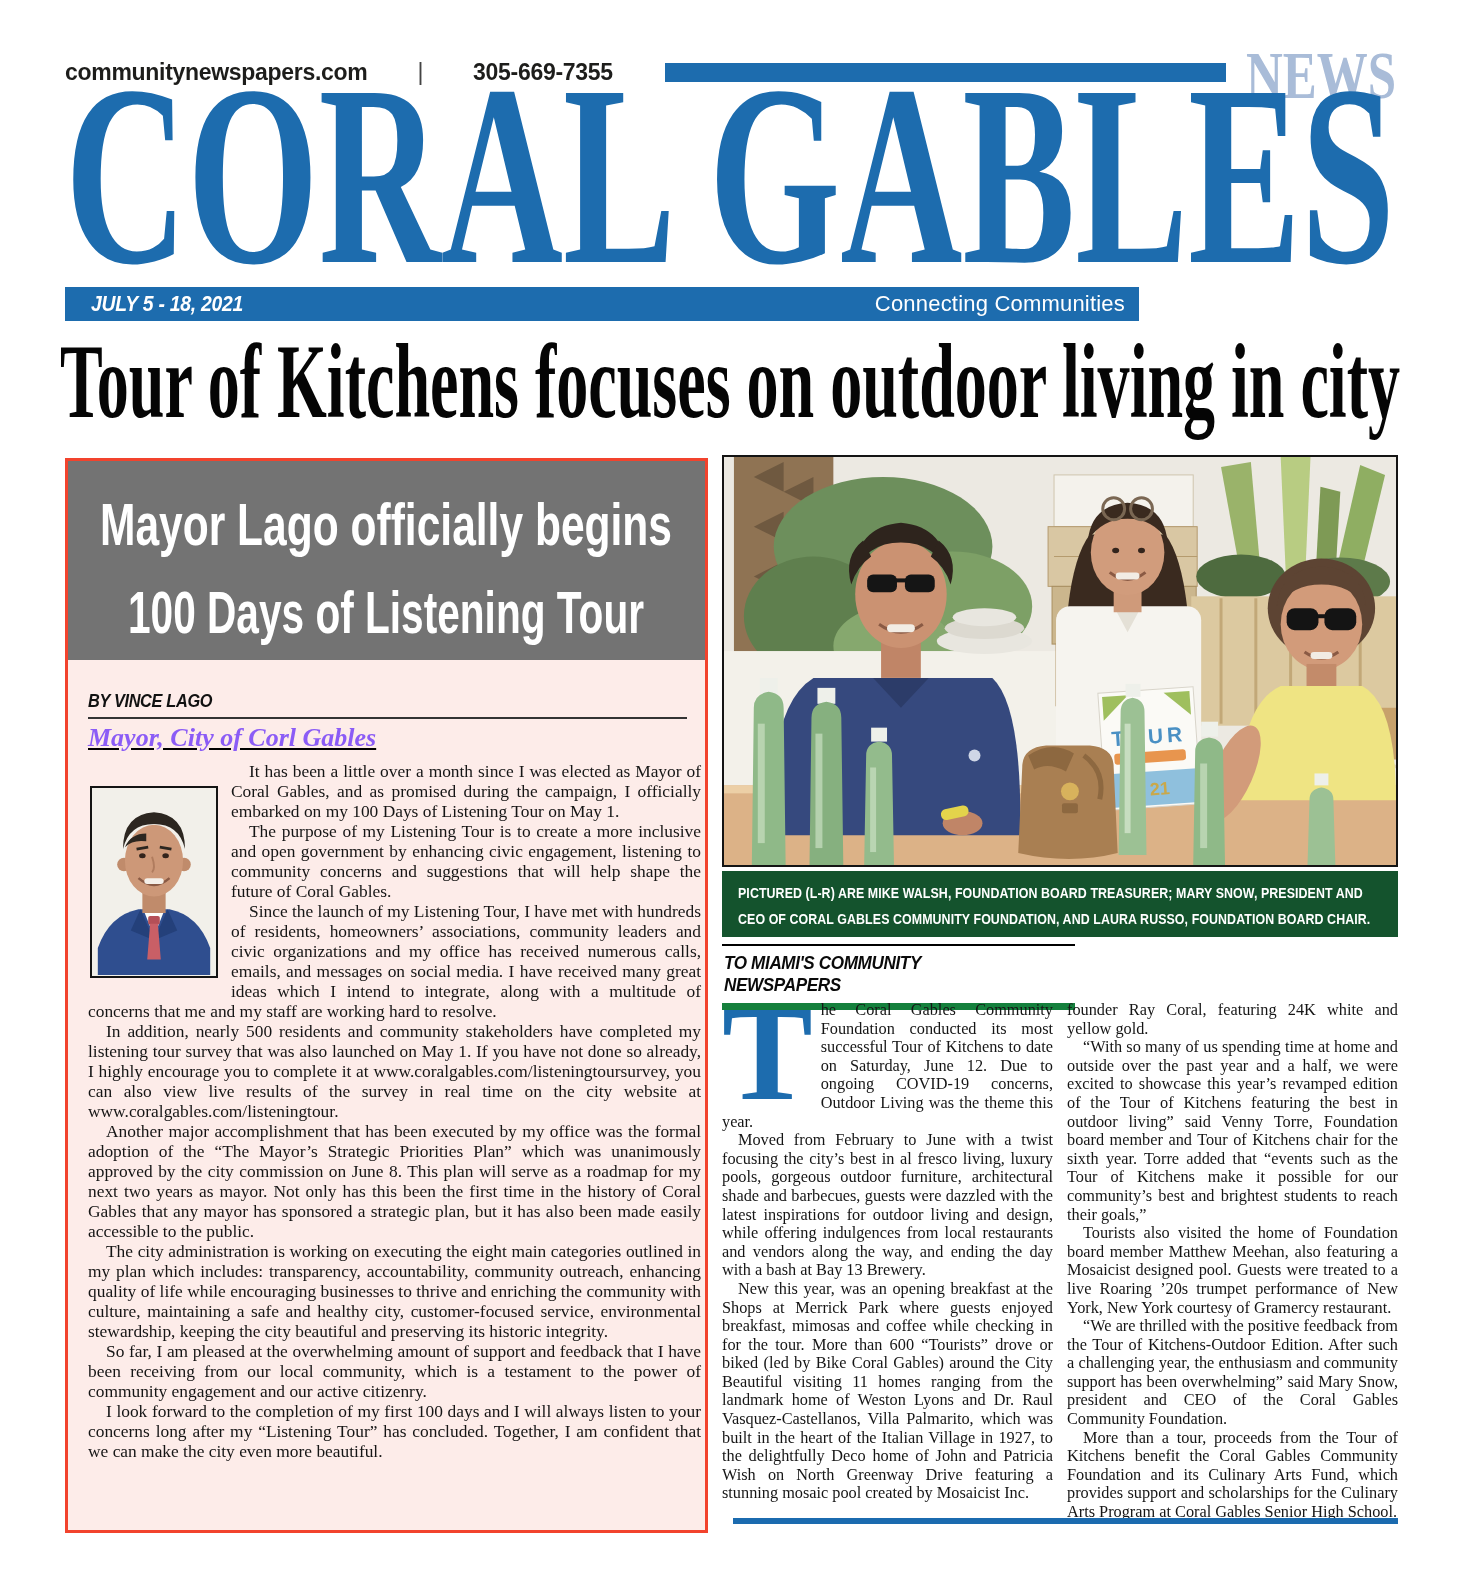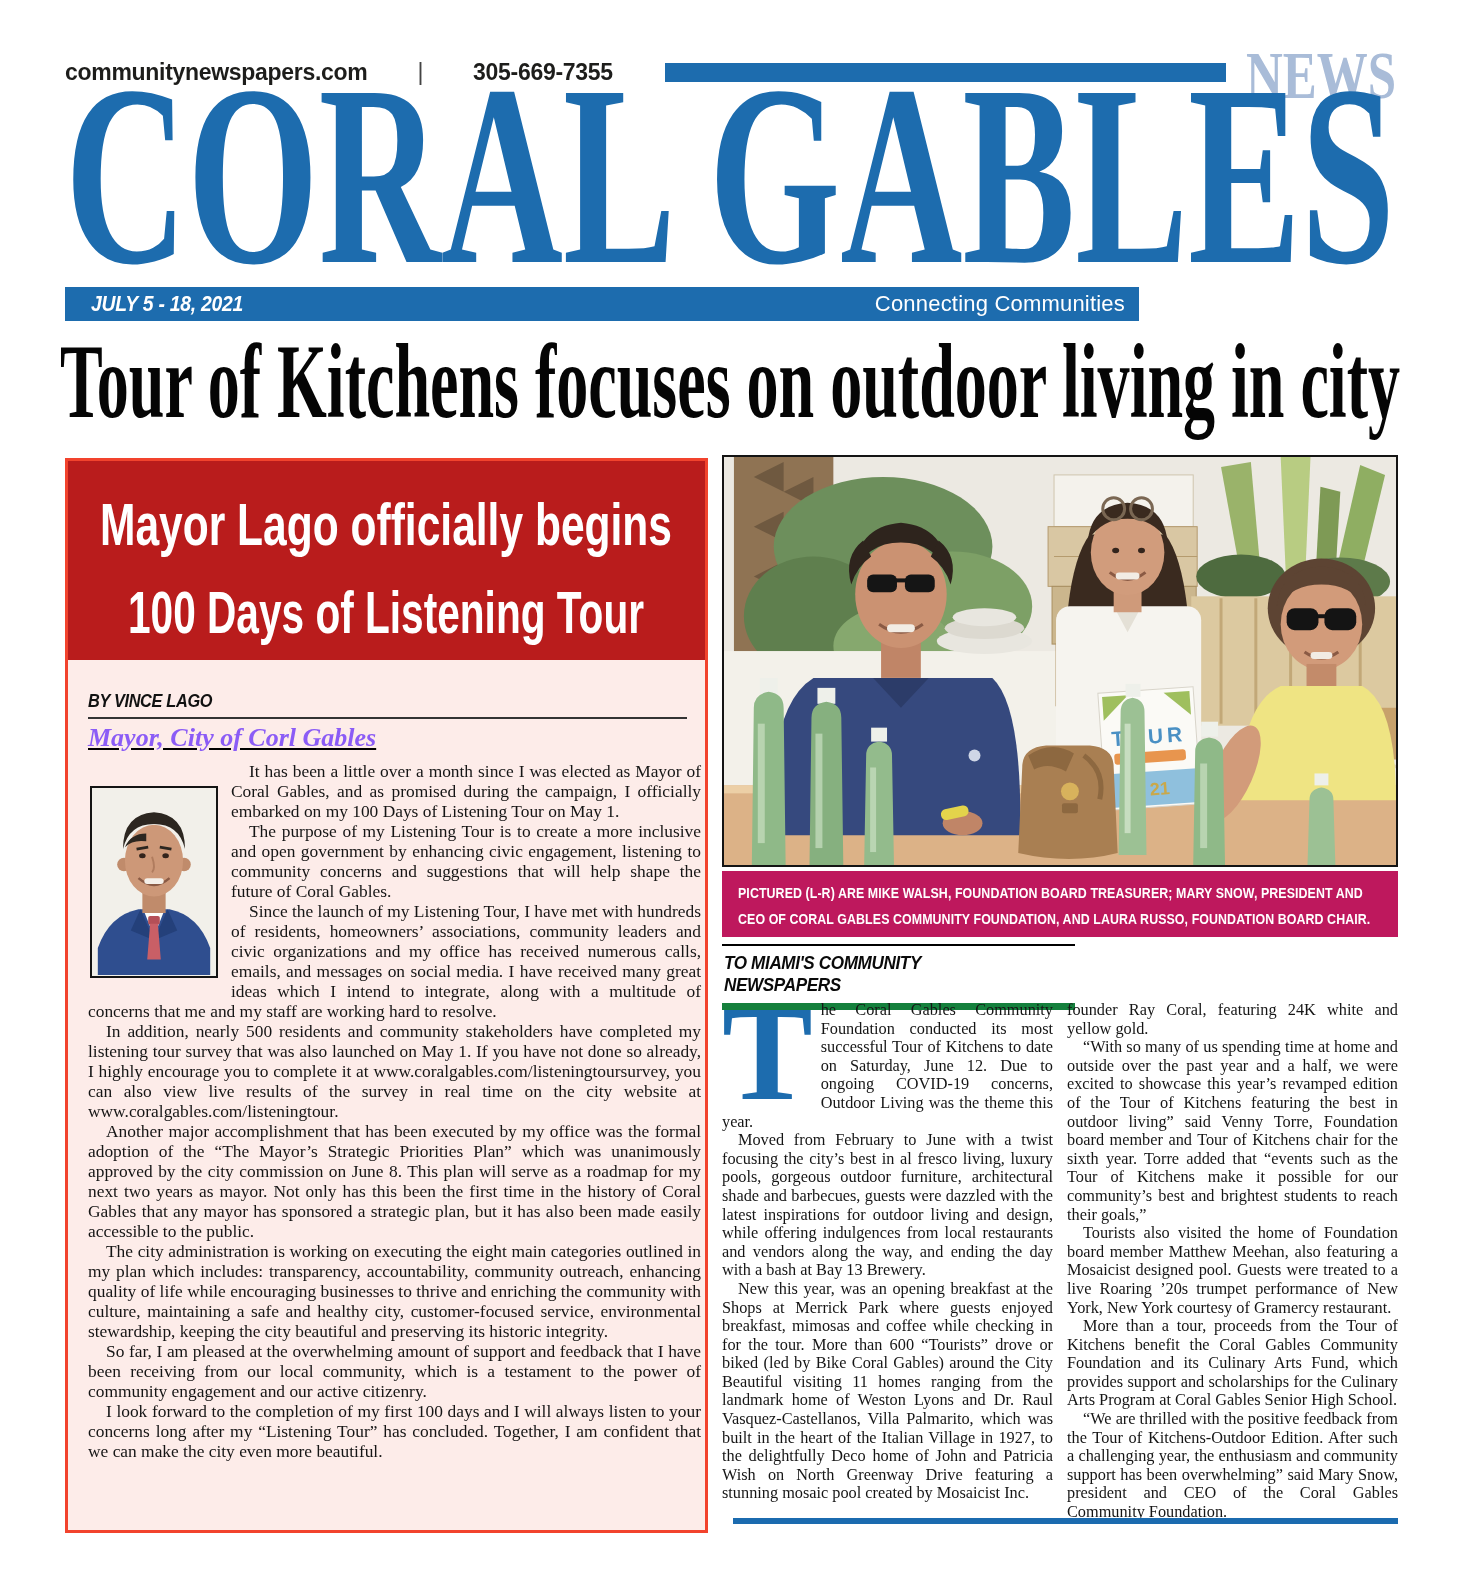--- a/index.html
+++ b/index.html
@@ -29,21 +29,21 @@
   .datebar .date { font-weight:bold; font-style:italic; font-size:22px; margin-left:26px;
     display:inline-block; transform:scaleX(0.88); transform-origin:left center; letter-spacing:-0.3px; }
   .datebar .tagline { font-size:22px; margin-right:14px; letter-spacing:0.2px; }
   
   .headline-svg { position:absolute; left:60px; top:329px; width:1343px; height:114px; }
   
   .mayor-box {
     position:absolute; left:65px; top:458px; width:643px; height:1075px;
     background:#fdece9; border:3px solid #f2432d;
   }
-  .mayor-box .redhead { width:100%; height:199px; background:#b91c1c; }
+  .mayor-box .redhead { width:100%; height:199px; background:#737373; }
   .byline-wrap { margin:30px 18px 0 20px;text-decoration:underline; }
   .byline {
     font-family:"Liberation Sans","DejaVu Sans",sans-serif; font-weight:bold; font-style:italic;
     font-size:19px; color:#111; letter-spacing:-0.4px;
     display:block; border-bottom:2px solid #333; padding-bottom:5px;
   }
   .byline-inner { display:inline-block; transform:scaleX(0.86); transform-origin:left center; }
   .author-title {
     text-align:left; font-weight:bold; font-style:italic; font-size:26px; color:#8b5cf6;
     margin-top:4px; padding-right:6px;
@@ -57,21 +57,21 @@
     margin:25px 13px 4px 2px; background:#f2f0ea;
   }
   .mayor-photo svg { display:block; width:100%; height:100%; }
   
   .tour-photo {
     position:absolute; left:722px; top:455px; width:676px; height:412px;
     border:2px solid #141414; background:#ece9e2;
   }
   .tour-photo svg { display:block; width:100%; height:100%; }
   .photo-caption {
-    position:absolute; left:722px; top:871px; width:676px; height:66px; background:#be185d;
+    position:absolute; left:722px; top:871px; width:676px; height:66px; background:#14532d;
     color:#ffffff; font-family:"Liberation Sans","DejaVu Sans",sans-serif;
     font-weight:bold; font-size:15.5px; line-height:26px; padding:9px 16px;
   }
   .photo-caption .cap-inner { display:inline-block; width:125%; transform:scaleX(0.8); transform-origin:left top; letter-spacing:0.1px; }
   
   .kicker {
     position:absolute; left:722px; top:944px; width:353px;
     border-top:2px solid #000; border-bottom:7px solid #15803d; padding:6px 0 7px 2px;
     font-family:"Liberation Sans","DejaVu Sans",sans-serif; font-weight:bold; font-style:italic;
     font-size:19px; color:#0a0a0a; letter-spacing:-0.4px;
@@ -347,20 +347,20 @@
   <div class="cols">
     <div class="col col1">
       <p class="lead"><span class="dropcap">T</span><span>he Coral Gables Community Foundation conducted its most successful Tour of Kitchens to date on Saturday, June 12. Due to ongoing COVID-19 concerns, Outdoor Living was the theme this year.</span></p>
     <p>Moved from February to June with a twist focusing the city’s best in al fresco living, luxury pools, gorgeous outdoor furniture, architectural shade and barbecues, guests were dazzled with the latest inspirations for outdoor living and design, while offering indulgences from local restaurants and vendors along the way, and ending the day with a bash at Bay 13 Brewery.</p>
         <p>New this year, was an opening breakfast at the Shops at Merrick Park where guests enjoyed breakfast, mimosas and coffee while checking in for the tour. More than 600 “Tourists” drove or biked (led by Bike Coral Gables) around the City Beautiful visiting 11 homes ranging from the landmark home of Weston Lyons and Dr. Raul Vasquez-Castellanos, Villa Palmarito, which was built in the heart of the Italian Village in 1927, to the delightfully Deco home of John and Patricia Wish on North Greenway Drive featuring a stunning mosaic pool created by Mosaicist Inc.</p>
       </div>
     <div class="col col2">
         <p>founder Ray Coral, featuring 24K white and yellow gold.</p>
         <p>“With so many of us spending time at home and outside over the past year and a half, we were excited to showcase this year’s revamped edition of the Tour of Kitchens featuring the best in outdoor living” said Venny Torre, Foundation board member and Tour of Kitchens chair for the sixth year. Torre added that “events such as the Tour of Kitchens make it possible for our community’s best and brightest students to reach their goals,”</p>
         <p>Tourists also visited the home of Foundation board member Matthew Meehan, also featuring a Mosaicist designed pool. Guests were treated to a live Roaring ’20s trumpet performance of New York, New York courtesy of Gramercy restaurant.</p>
+        <p>“We are thrilled with the positive feedback from the Tour of Kitchens-Outdoor Edition. After such a challenging year, the enthusiasm and community support has been overwhelming” said Mary Snow, president and CEO of the Coral Gables Community Foundation.</p>
         <p>More than a tour, proceeds from the Tour of Kitchens benefit the Coral Gables Community Foundation and its Culinary Arts Fund, which provides support and scholarships for the Culinary Arts Program at Coral Gables Senior High School.</p>
-        <p>“We are thrilled with the positive feedback from the Tour of Kitchens-Outdoor Edition. After such a challenging year, the enthusiasm and community support has been overwhelming” said Mary Snow, president and CEO of the Coral Gables Community Foundation.</p>
       </div>
   </div>
 
   <div class="bottom-rule"></div>
 
 </div>
 
 </body></html>

